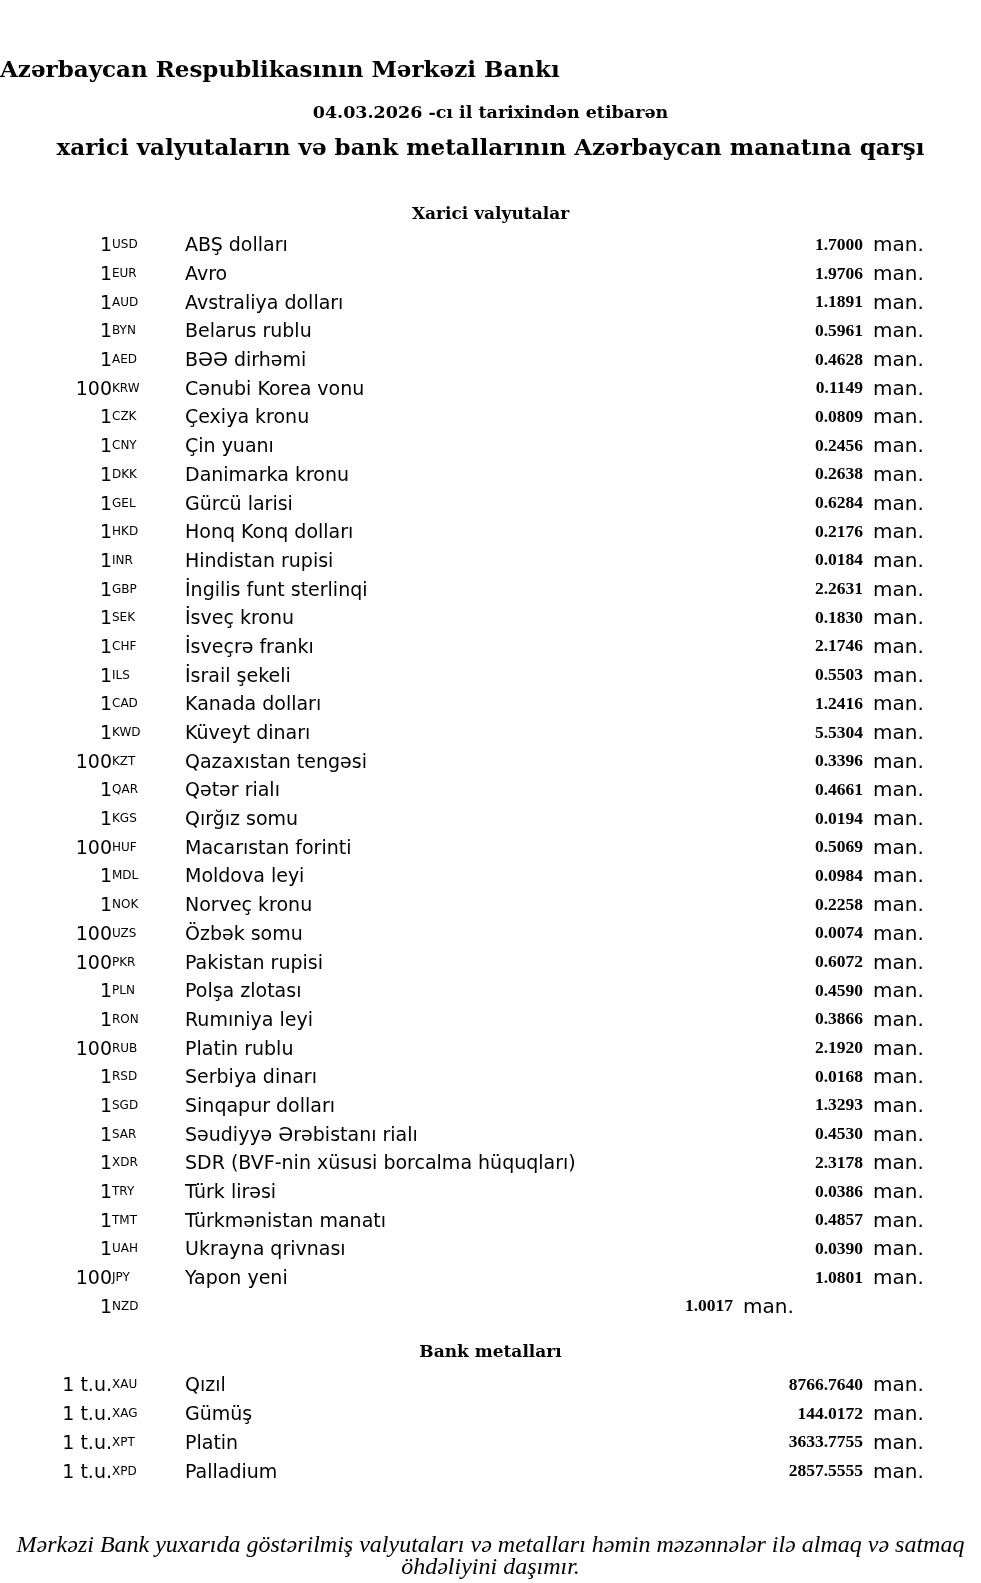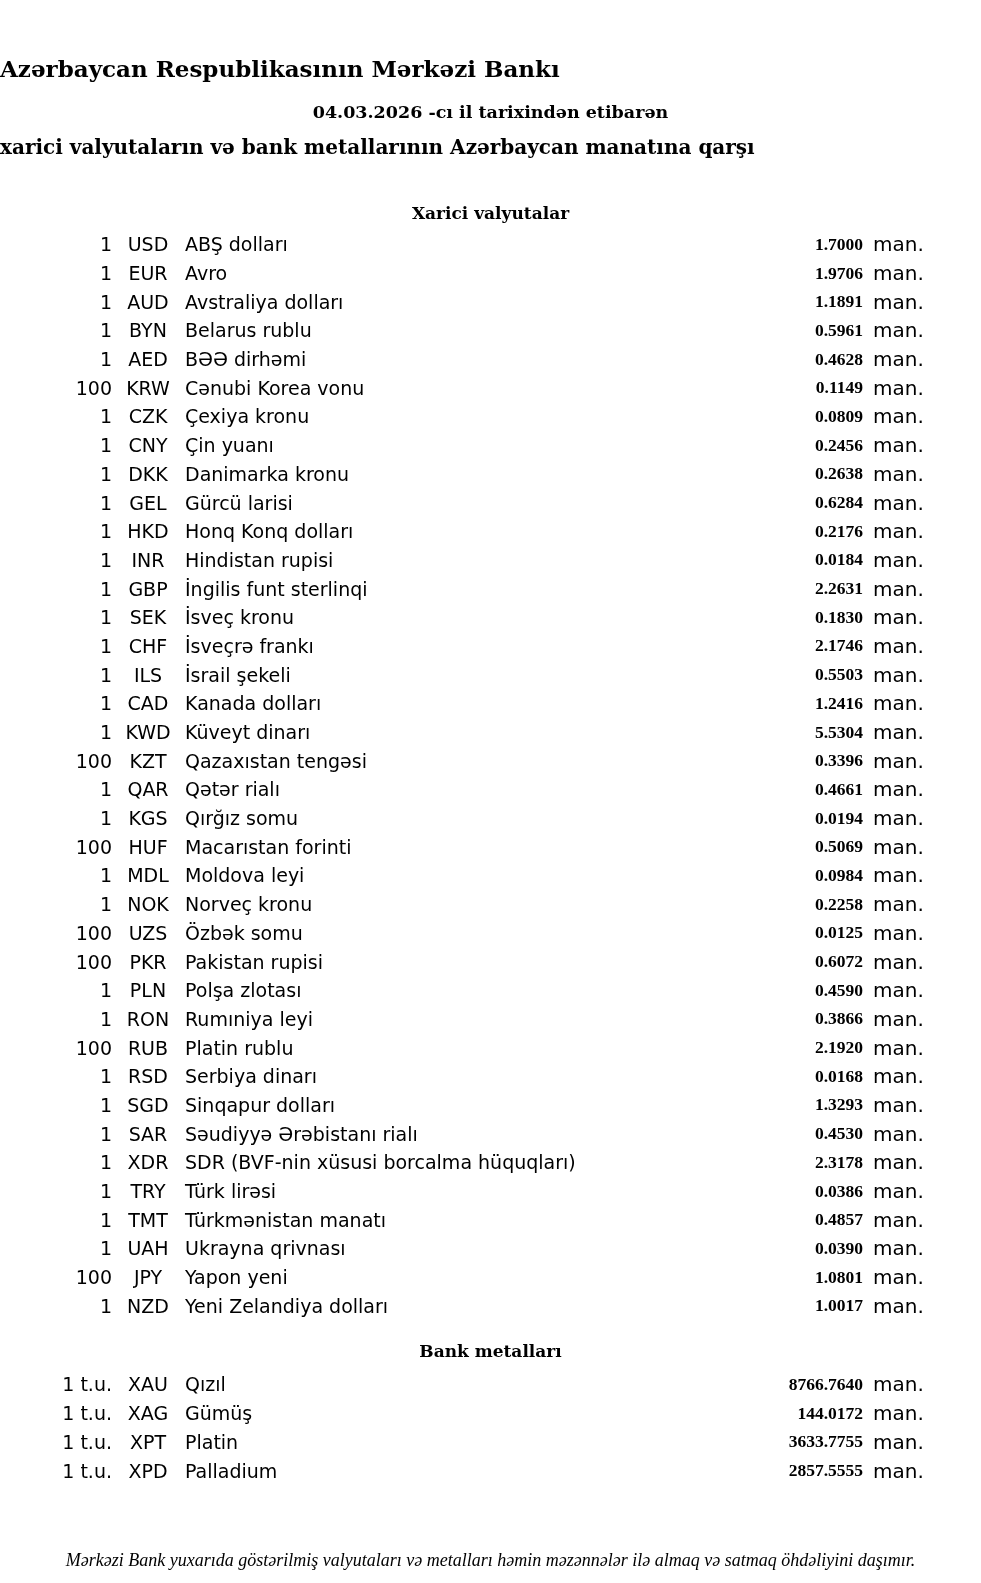--- a/index.html
+++ b/index.html
@@ -22,24 +22,24 @@
   .date-line {
     margin-top: 18px;
     text-align: center;
     font-family: "DejaVu Serif", serif;
     font-weight: bold;
     font-size: 17.5px;
     line-height: 22px;
   }
   .subtitle {
     margin-top: 13px;
-    text-align: left;
+    text-align: center;
     font-family: "DejaVu Serif", serif;
     font-weight: bold;
-    font-size: 20px;
+    font-size: 23px;
     line-height: 22px;
   }
   .section-heading {
     text-align: center;
     font-family: "DejaVu Serif", serif;
     font-weight: bold;
     font-size: 17px;
     line-height: 22px;
   }
   .heading-currencies { margin-top: 44px; }
@@ -56,22 +56,22 @@
     grid-template-columns: 112px 72px 1fr 130px 62px;
     height: 28.7px;
     align-items: center;
   }
   .qty {
     text-align: right;
     font-size: 19px;
     white-space: nowrap;
   }
   .code {
-    text-align: center;
-    font-size: 19px;
+    text-align: left;
+    font-size: 12px;
     white-space: nowrap;
   }
   .name {
     text-align: left;
     font-size: 19px;
     padding-left: 1px;
     white-space: nowrap;
   }
   .rate {
     text-align: right;
@@ -81,25 +81,25 @@
     white-space: nowrap;
   }
   .unit {
     text-align: left;
     padding-left: 10px;
     font-size: 20px;
     white-space: nowrap;
   }
 
   .footer-note {
-    margin-top: 64px;
+    margin-top: 48px;
     text-align: center;
     font-family: "Liberation Serif", serif;
     font-style: italic;
-    font-size: 18px;
+    font-size: 24px;
     line-height: 22px;
   }
 </style>
 </head>
 <body>
 
 <div class="page">
 
   <div class="title">Azərbaycan Respublikasının Mərkəzi Bankı</div>
   <div class="date-line">04.03.2026 -cı il tarixindən etibarən</div>
@@ -272,21 +272,21 @@
         <span class="qty">1</span>
         <span class="code">NOK</span>
         <span class="name">Norveç kronu</span>
         <span class="rate">0.2258</span>
         <span class="unit">man.</span>
       </div>
       <div class="row">
         <span class="qty">100</span>
         <span class="code">UZS</span>
         <span class="name">Özbək somu</span>
-        <span class="rate">0.0125</span>
+        <span class="rate">0.0074</span>
         <span class="unit">man.</span>
       </div>
       <div class="row">
         <span class="qty">100</span>
         <span class="code">PKR</span>
         <span class="name">Pakistan rupisi</span>
         <span class="rate">0.6072</span>
         <span class="unit">man.</span>
       </div>
       <div class="row">
@@ -362,21 +362,20 @@
       <div class="row">
         <span class="qty">100</span>
         <span class="code">JPY</span>
         <span class="name">Yapon yeni</span>
         <span class="rate">1.0801</span>
         <span class="unit">man.</span>
       </div>
       <div class="row">
         <span class="qty">1</span>
         <span class="code">NZD</span>
-        <span class="name">Yeni Zelandiya dolları</span>
         <span class="rate">1.0017</span>
         <span class="unit">man.</span>
       </div>
     </div>
 
   <div class="section-heading heading-metals">Bank metalları</div>
   <div class="rate-table metals-table">
       <div class="row">
         <span class="qty">1 t.u.</span>
         <span class="code">XAU</span>

